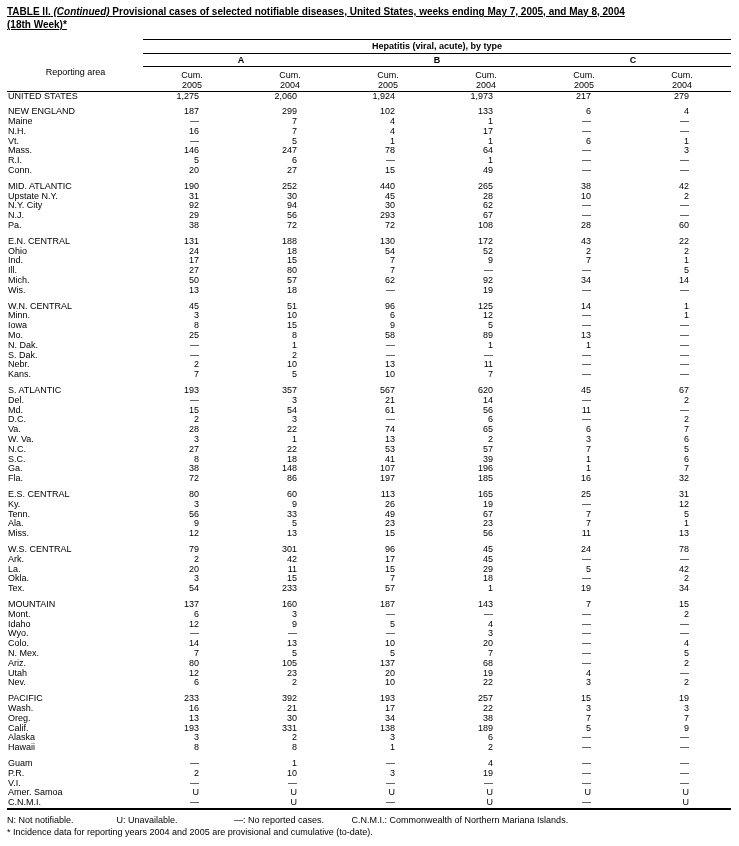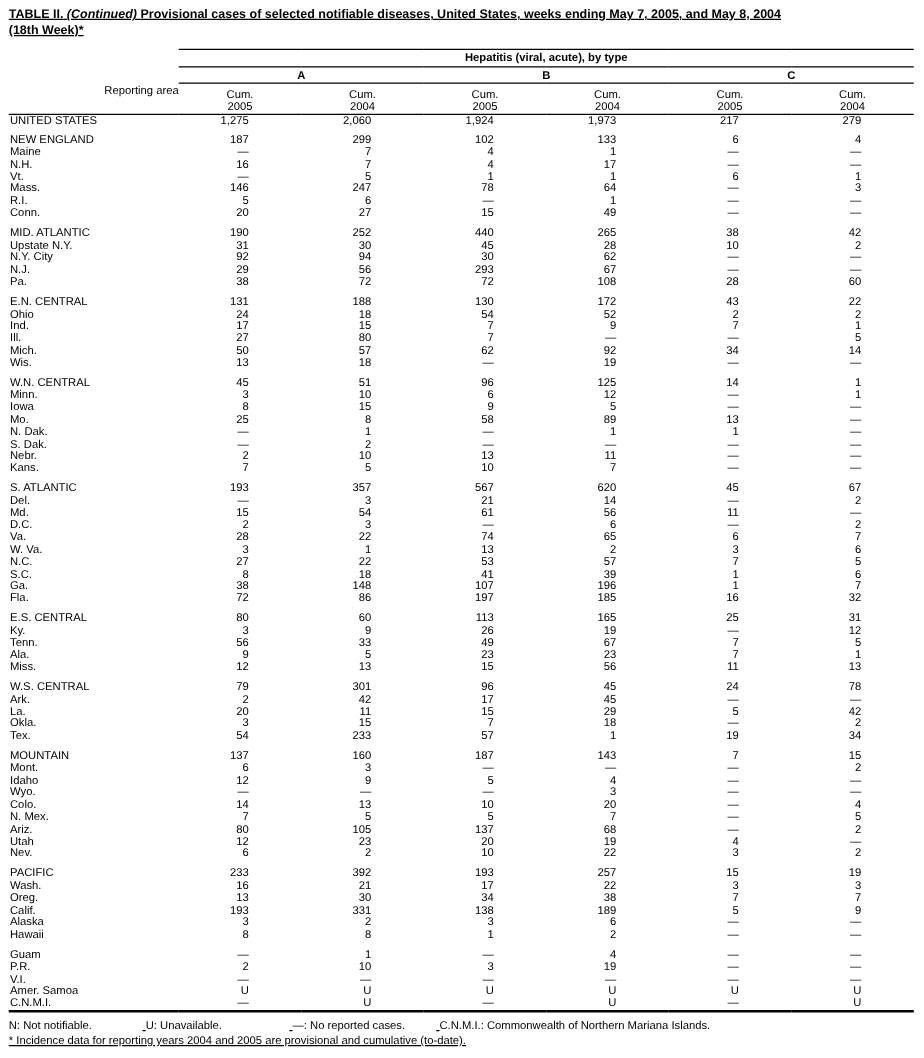--- a/index.html
+++ b/index.html
@@ -24,29 +24,29 @@
   th.blank { border: none; }
   th.spanner {
     border-top: 1px solid #000; border-bottom: 1px solid #000;
     font-weight: bold; text-align: center; height: 13px; line-height: 13px;
   }
   th.grp {
     border-bottom: 1px solid #000; font-weight: bold;
     text-align: center; height: 12px; line-height: 12px;
   }
   tr.head-row th { border-bottom: 1px solid #000; vertical-align: bottom; }
-  th.area-label { text-align: right; padding-left: 1px; padding-bottom: 14px; }
+  th.area-label { text-align: center; padding-left: 1px; padding-bottom: 14px; }
   th.colhead { text-align: center; line-height: 10px; padding-bottom: 1px; }
 
   tbody td { padding: 0; height: 9.8px; line-height: 9.8px; white-space: nowrap; overflow: hidden; }
   td.area { text-align: left; padding-left: 1px; }
   td.num  { text-align: right; padding-right: 42px; }
   tr.gap td { height: 6px; line-height: 6px; }
 
-  .footnotes { font-size: 9px; margin-top: 4px; line-height: 12px; text-decoration: underline; }
+  .footnotes { font-size: 9px; margin-top: 4px; line-height: 12px; }
   .fn { display: inline-block; }
   .fn-w1 { width: 107px; }
   .fn-w2 { width: 115px; }
   .fn-w3 { width: 115px; }
 </style>
 </head>
 <body>
 
 <div class="page">
 

